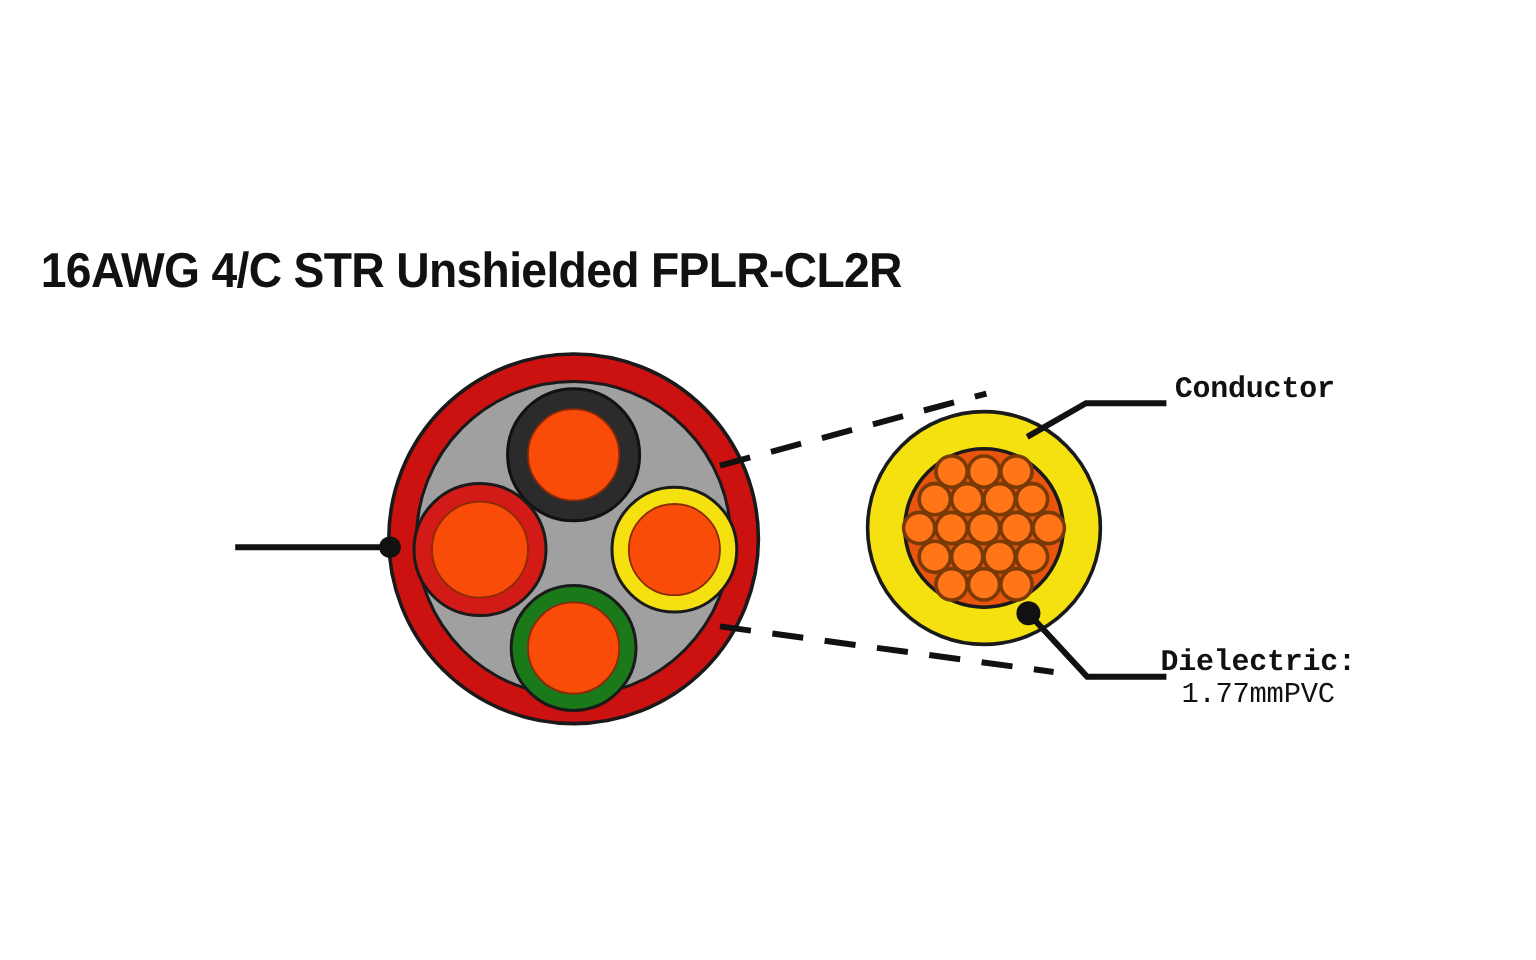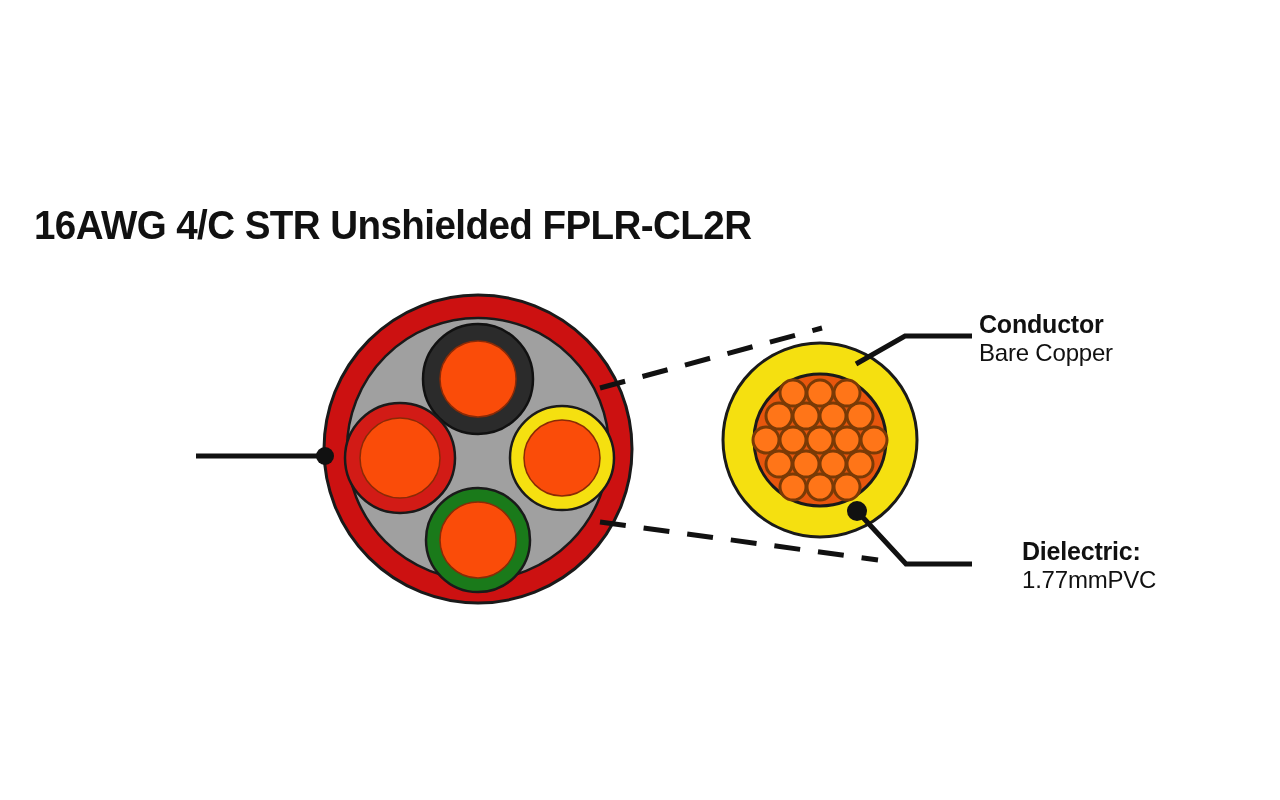--- a/index.html
+++ b/index.html
@@ -42,21 +42,21 @@
     position: absolute;
     left: 0;
     top: 0;
     width: 1280px;
     height: 800px;
   }
 
   
   .label-block {
     position: absolute;
-    font-family: Liberation Sans, sans-serif;
+    font-family: Liberation Mono, monospace;
     color: #111111;
   }
   .label-title {
     font-weight: bold;
     font-size: 25px;
     line-height: 29px;
     white-space: nowrap;
     letter-spacing: -0.2px;
   }
   .label-sub {
@@ -71,23 +71,23 @@
     left: 33px;
     top: 442px;
     text-align: left;
   }
   #conductor-label {
     left: 979px;
     top: 310px;
     text-align: left;
   }
   #dielectric-label {
-    left: 1022px;
+    left: 967px;
     top: 537px;
-    text-align: left;
+    text-align: center;
   }
 </style>
 </head>
 <body>
 
 <div id="stage">
 
   <div id="title">16AWG 4/C STR Unshielded FPLR-CL2R</div>
 
   <svg id="diagram" viewBox="0 0 1280 800" xmlns="http://www.w3.org/2000/svg">
@@ -170,21 +170,20 @@
       <circle cx="857" cy="511" r="10"></circle>
     </g>
 
   </svg>
 
   <div class="label-block" id="jacket-label">
   </div>
 
   <div class="label-block" id="conductor-label">
     <div class="label-title">Conductor</div>
-    <div class="label-sub">Bare Copper</div>
   </div>
 
   <div class="label-block" id="dielectric-label">
     <div class="label-title">Dielectric:</div>
     <div class="label-sub">1.77mmPVC</div>
   </div>
 
 </div>
 
 </body></html>

